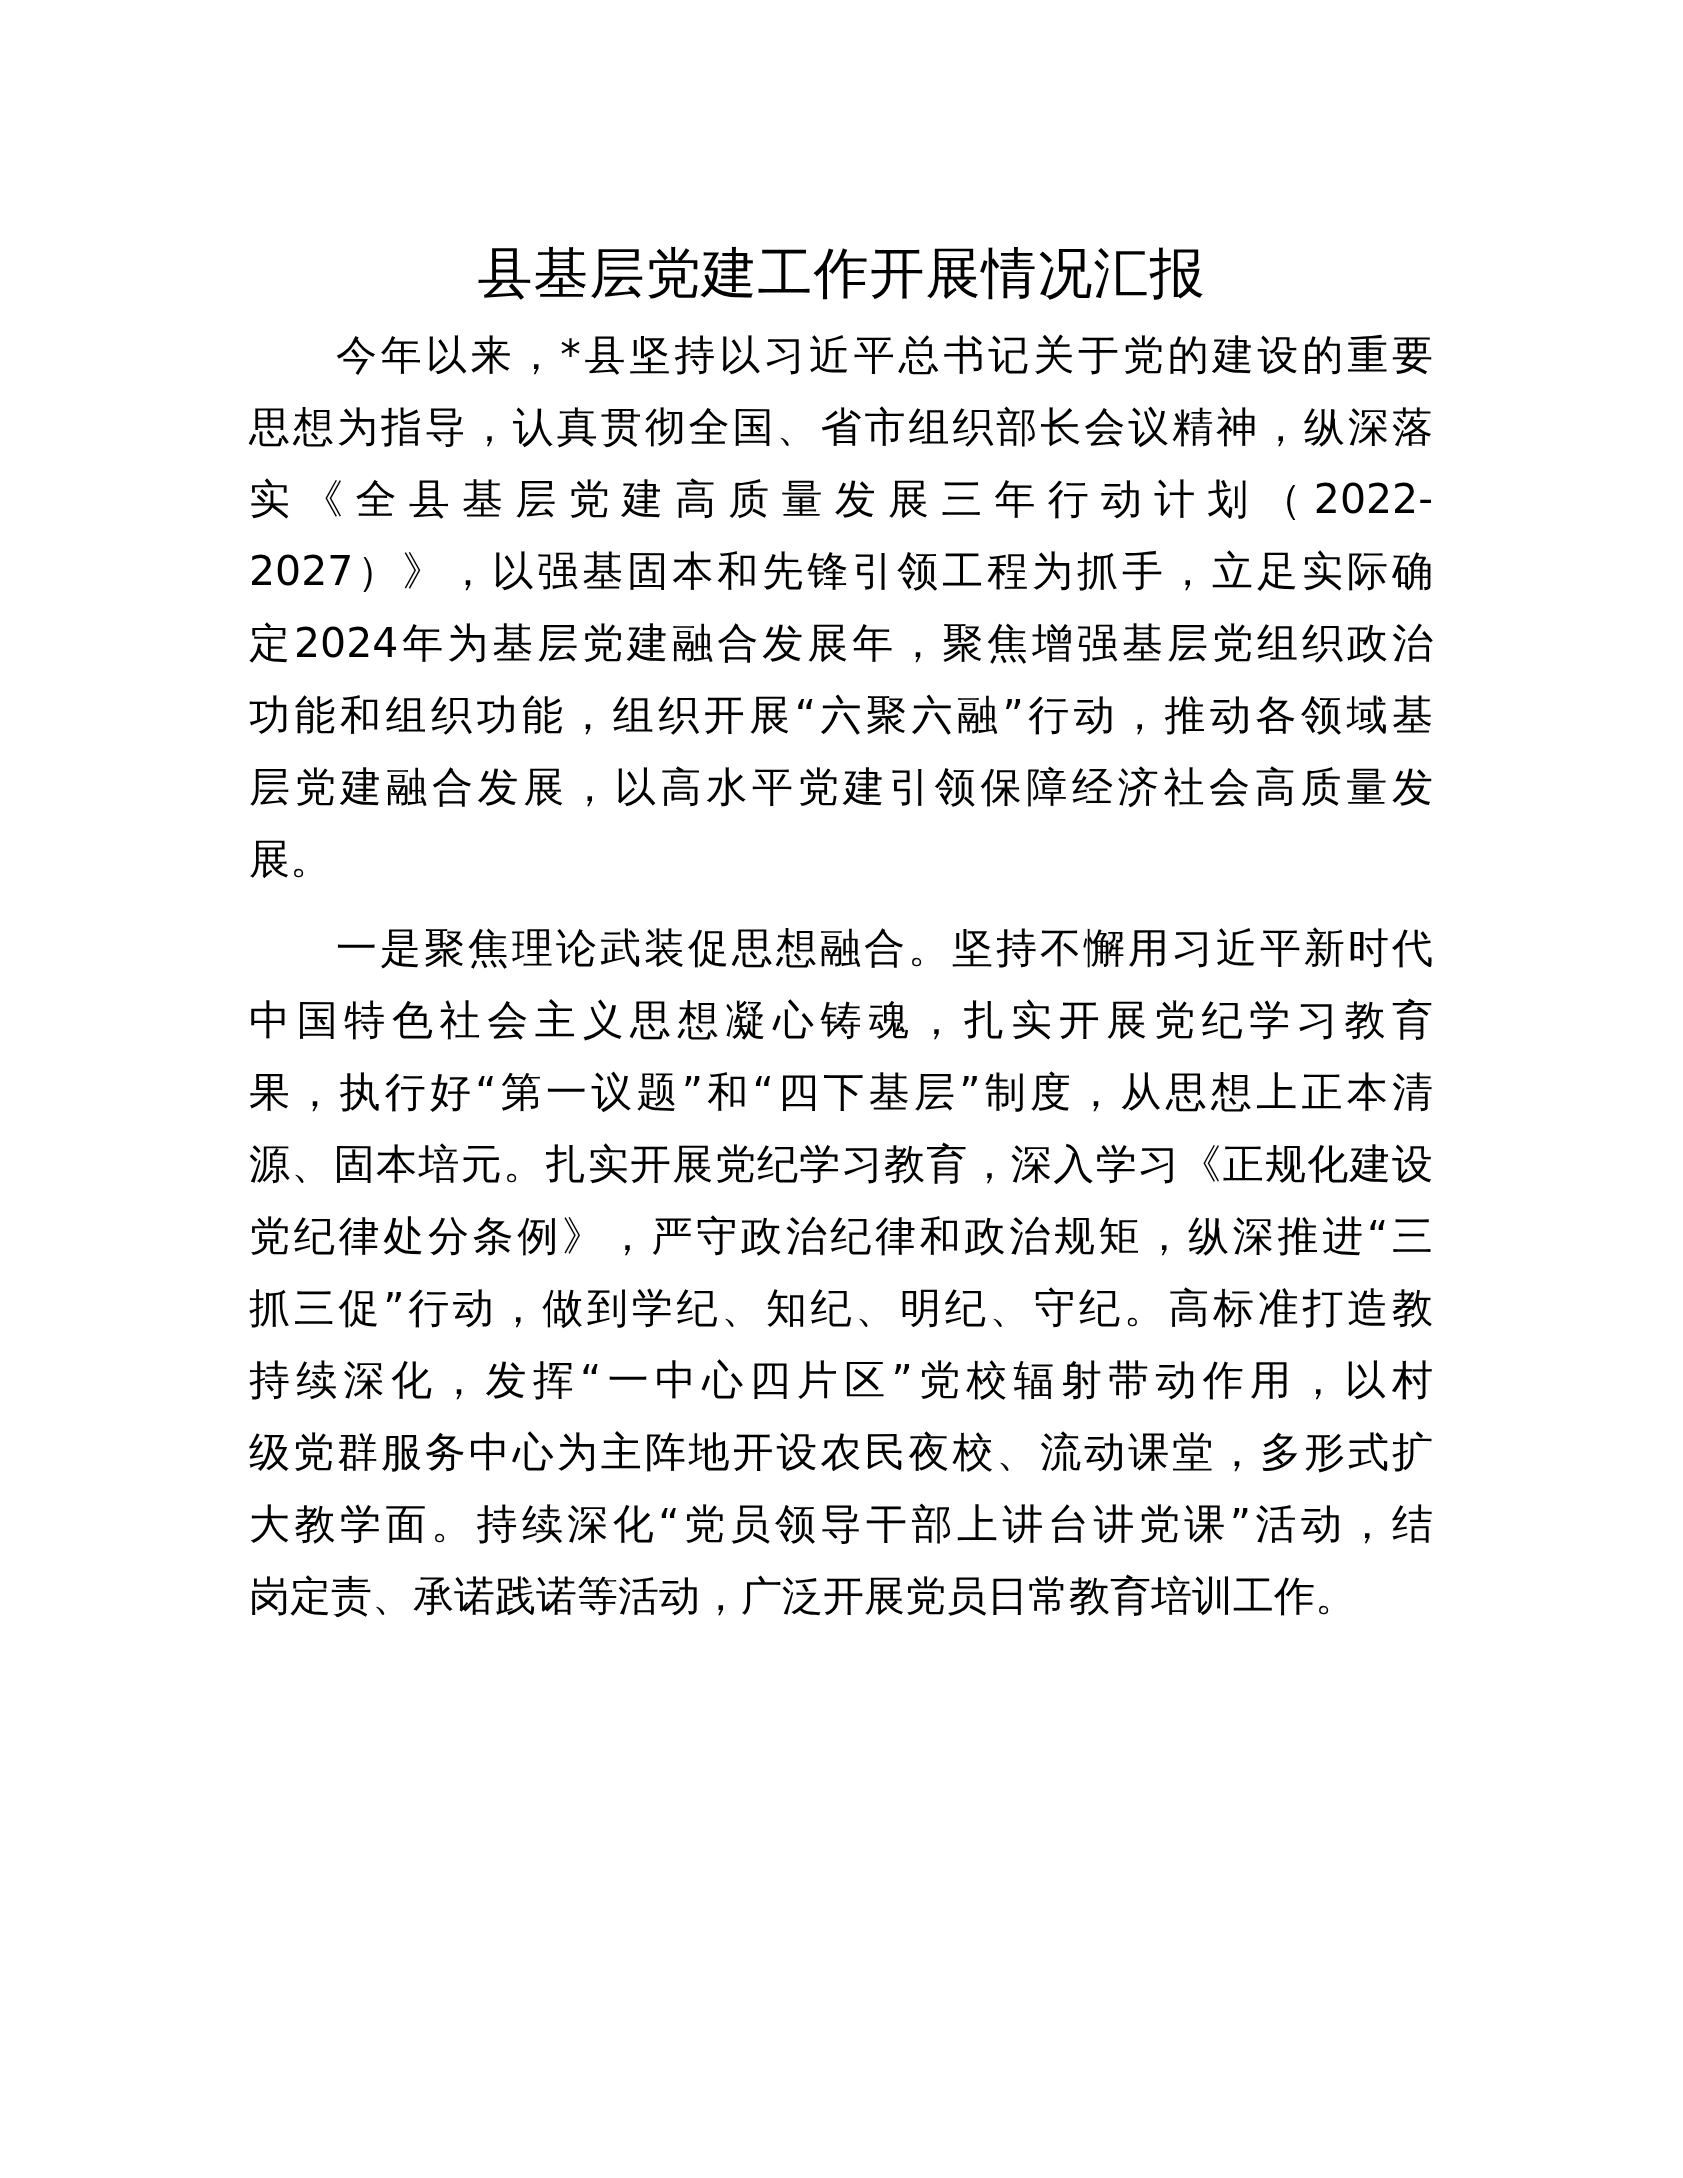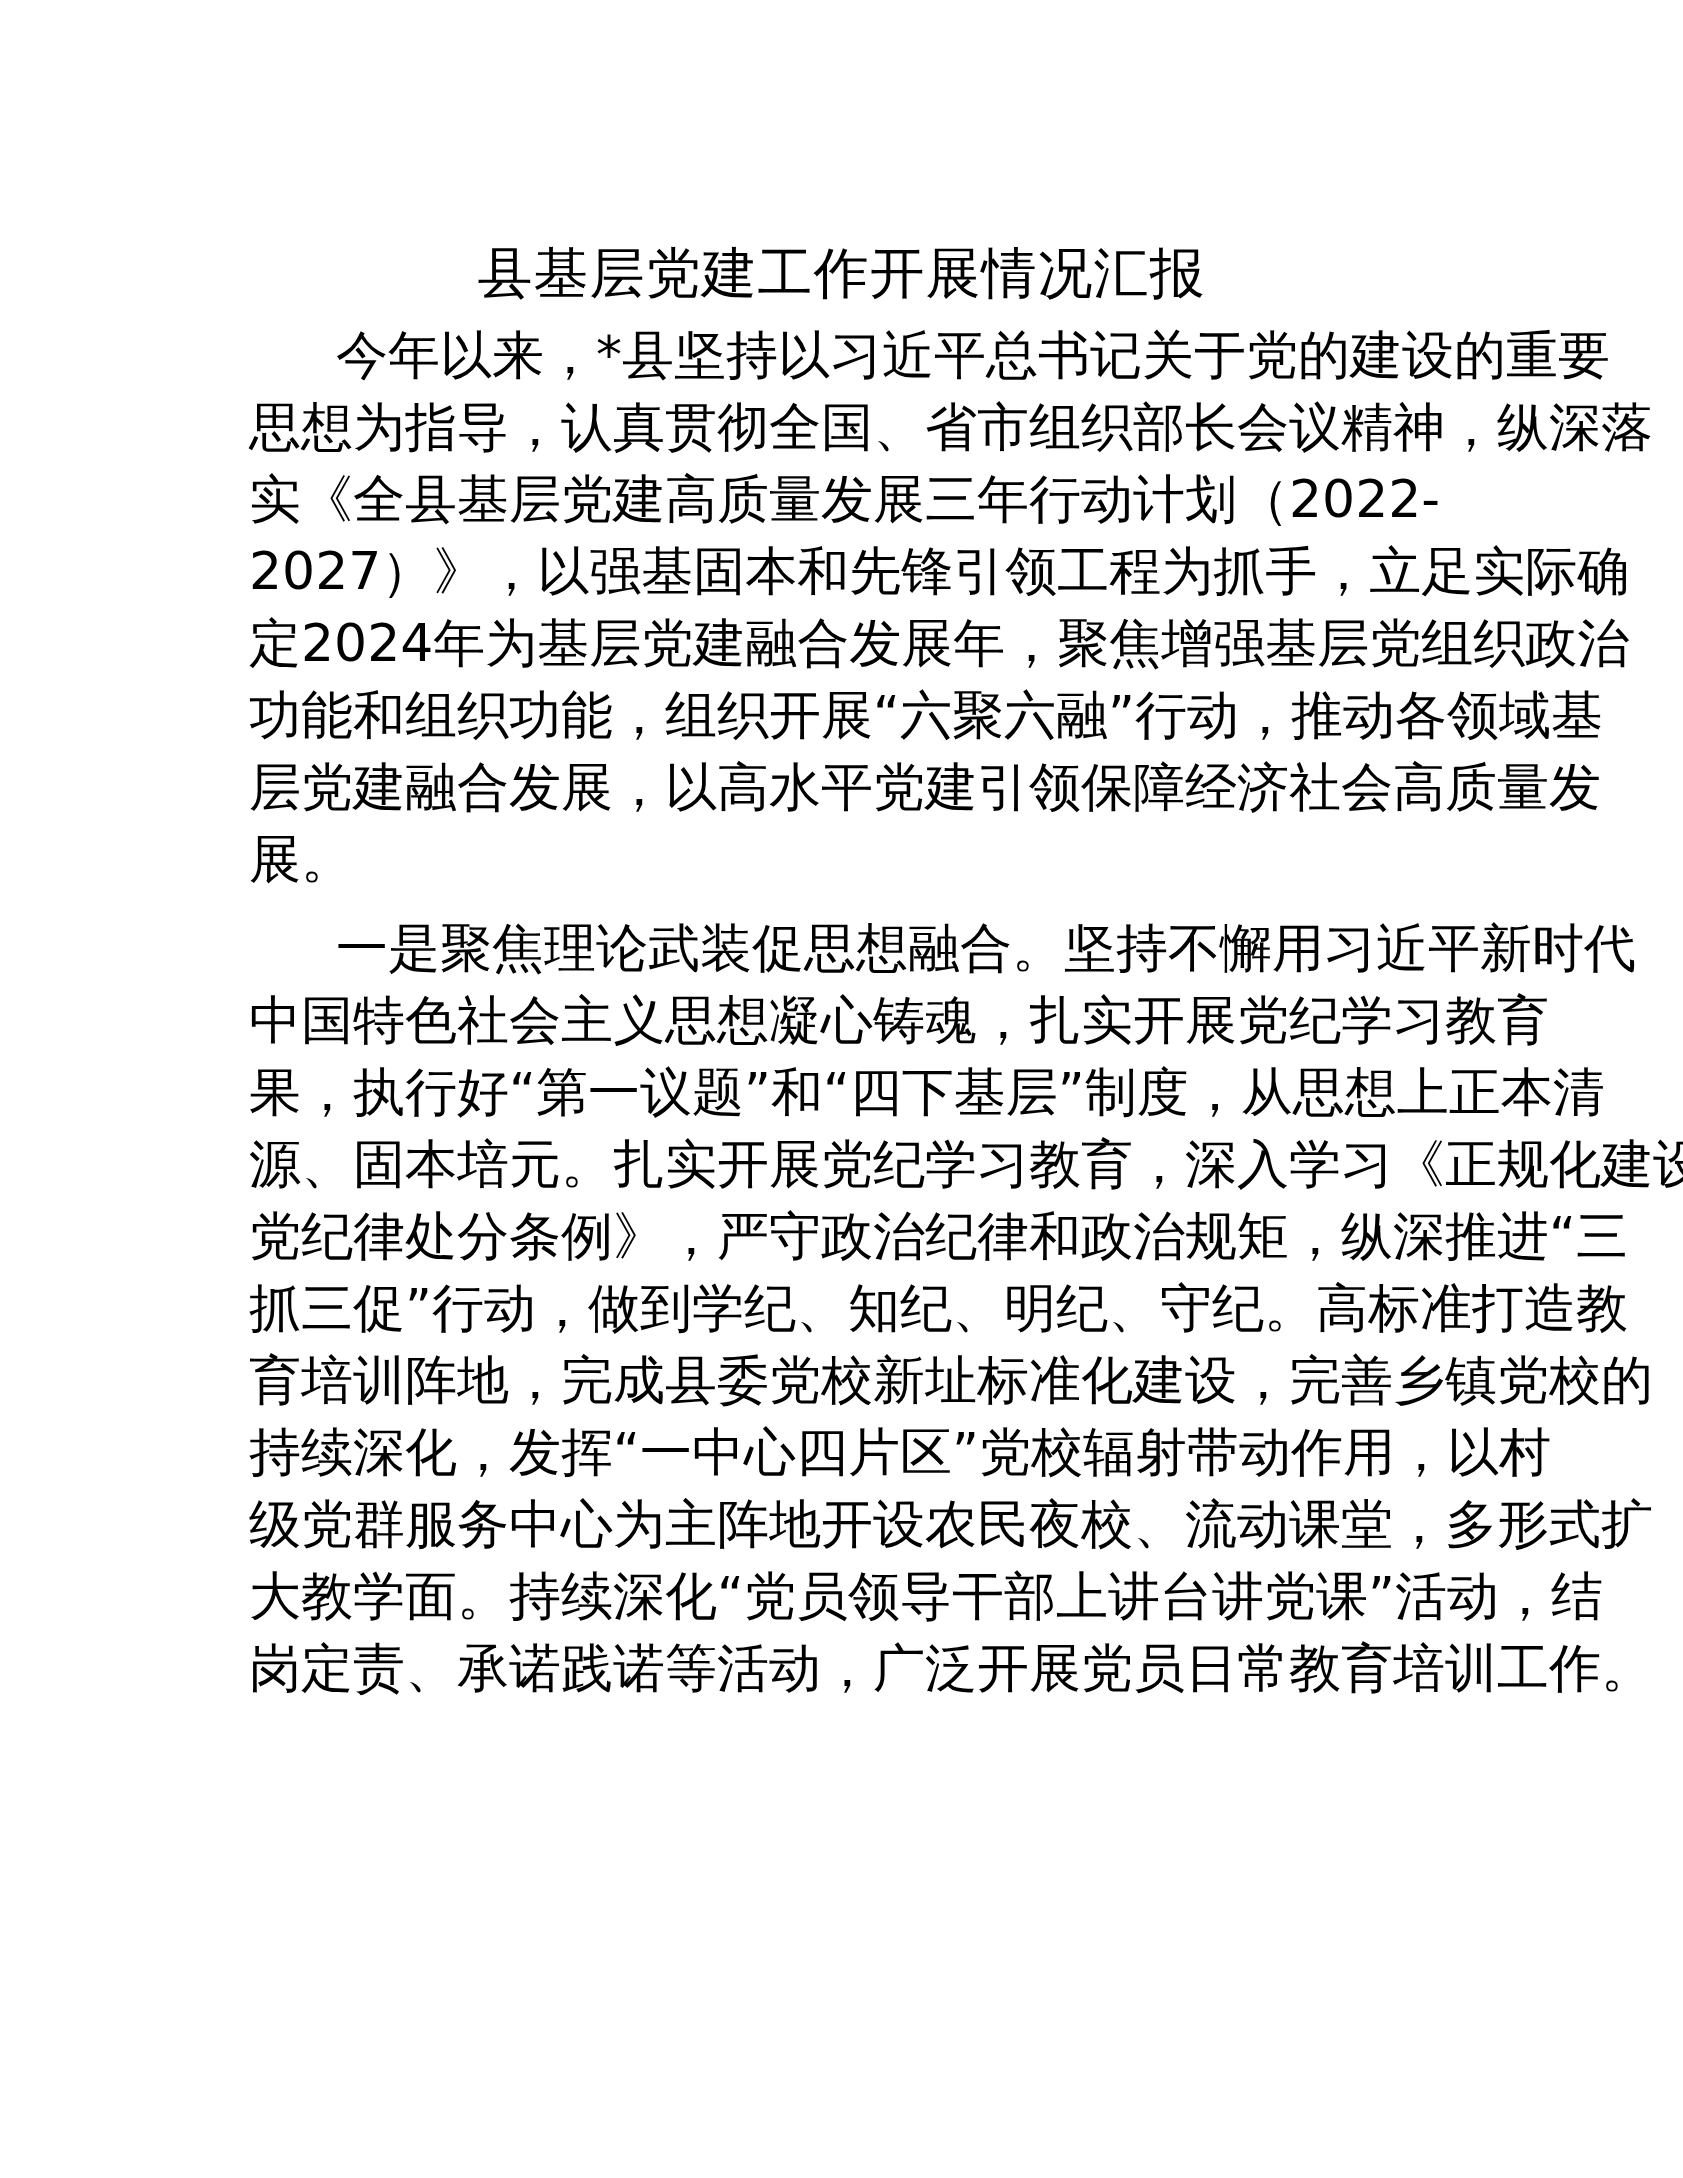--- a/index.html
+++ b/index.html
@@ -41,21 +41,21 @@
       width: 1184px;
     }
     .para {
       margin: 0;
       padding: 0;
     }
     .line {
       display: block;
       height: 72px;
       line-height: 72px;
-      font-size: 52px;
+      font-size: 41px;
       white-space: nowrap;
       text-align: justify;
       text-align-last: justify;
       overflow: visible;
     }
     .line.indent {
       padding-left: 87px;
     }
     .line.last {
       text-align-last: left;
@@ -86,21 +86,20 @@
 
     <div class="para-gap"></div>
 
     <div class="para">
       <span class="line indent">一是聚焦理论武装促思想融合。坚持不懈用习近平新时代</span>
       <span class="line">中国特色社会主义思想凝心铸魂，扎实开展党纪学习教育</span>
       <span class="line">果，执行好“第一议题”和“四下基层”制度，从思想上正本清</span>
       <span class="line">源、固本培元。扎实开展党纪学习教育，深入学习《正规化建设</span>
       <span class="line">党纪律处分条例》，严守政治纪律和政治规矩，纵深推进“三</span>
       <span class="line">抓三促”行动，做到学纪、知纪、明纪、守纪。高标准打造教</span>
-      <span class="line">育培训阵地，完成县委党校新址标准化建设，完善乡镇党校的</span>
       <span class="line">持续深化，发挥“一中心四片区”党校辐射带动作用，以村</span>
       <span class="line">级党群服务中心为主阵地开设农民夜校、流动课堂，多形式扩</span>
       <span class="line">大教学面。持续深化“党员领导干部上讲台讲党课”活动，结</span>
       <span class="line last">岗定责、承诺践诺等活动，广泛开展党员日常教育培训工作。</span>
     </div>
 
   </div>
 </div>
 
 

